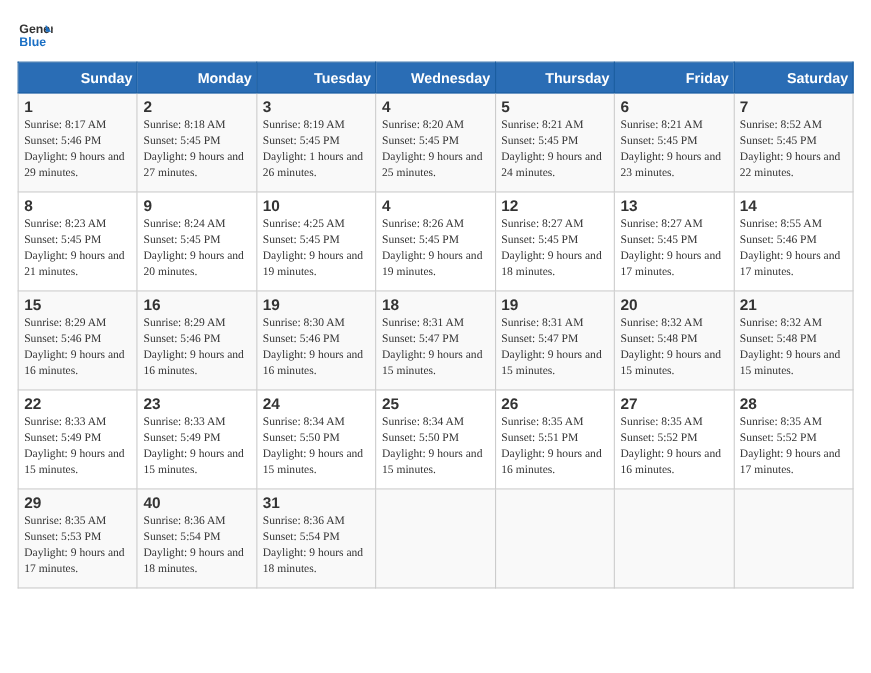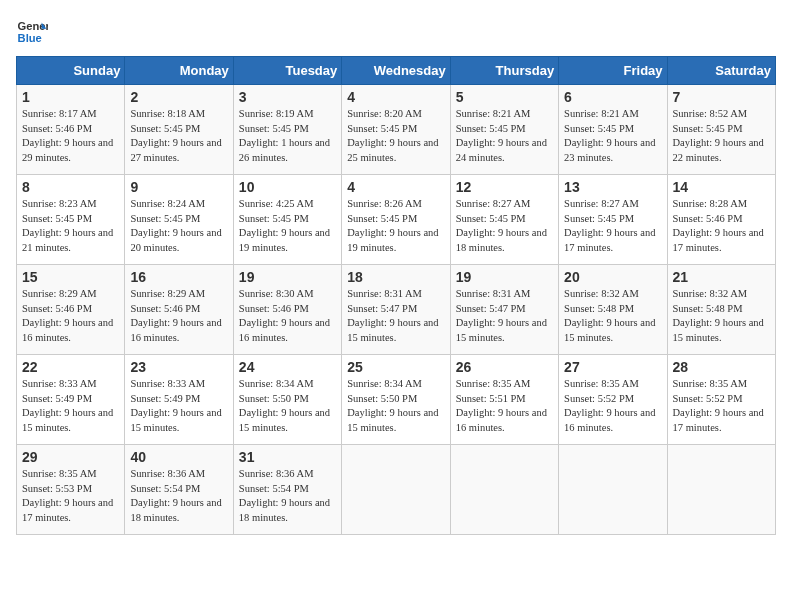--- a/index.html
+++ b/index.html
@@ -215,21 +215,21 @@
           <span class="day-num">13</span>
           <div class="day-info">
             <span>Sunrise: 8:27 AM</span><br>
             <span>Sunset: 5:45 PM</span><br>
             <span>Daylight: 9 hours and 17 minutes.</span>
           </div>
         </td>
         <td>
           <span class="day-num">14</span>
           <div class="day-info">
-            <span>Sunrise: 8:28 AM</span><br>
+            <span>Sunrise: 8:55 AM</span><br>
             <span>Sunset: 5:46 PM</span><br>
             <span>Daylight: 9 hours and 17 minutes.</span>
           </div>
         </td>
       </tr>
       <tr>
         <td>
           <span class="day-num">15</span>
           <div class="day-info">
             <span>Sunrise: 8:29 AM</span><br>

